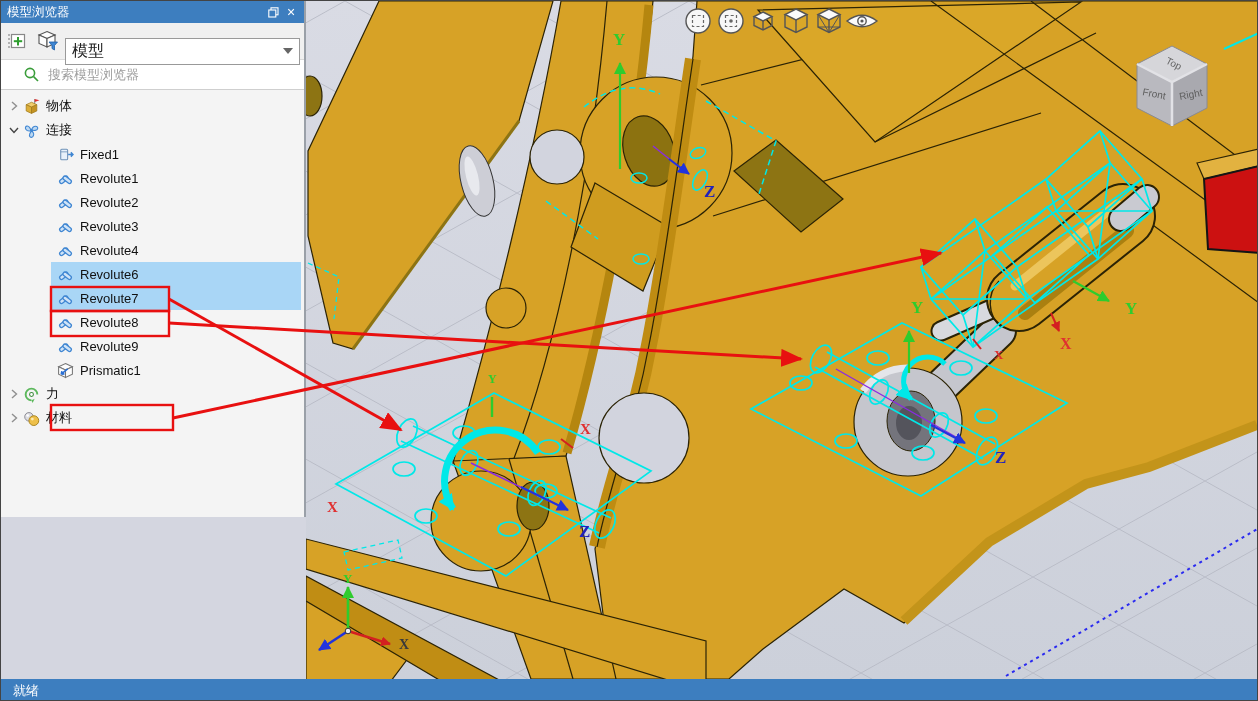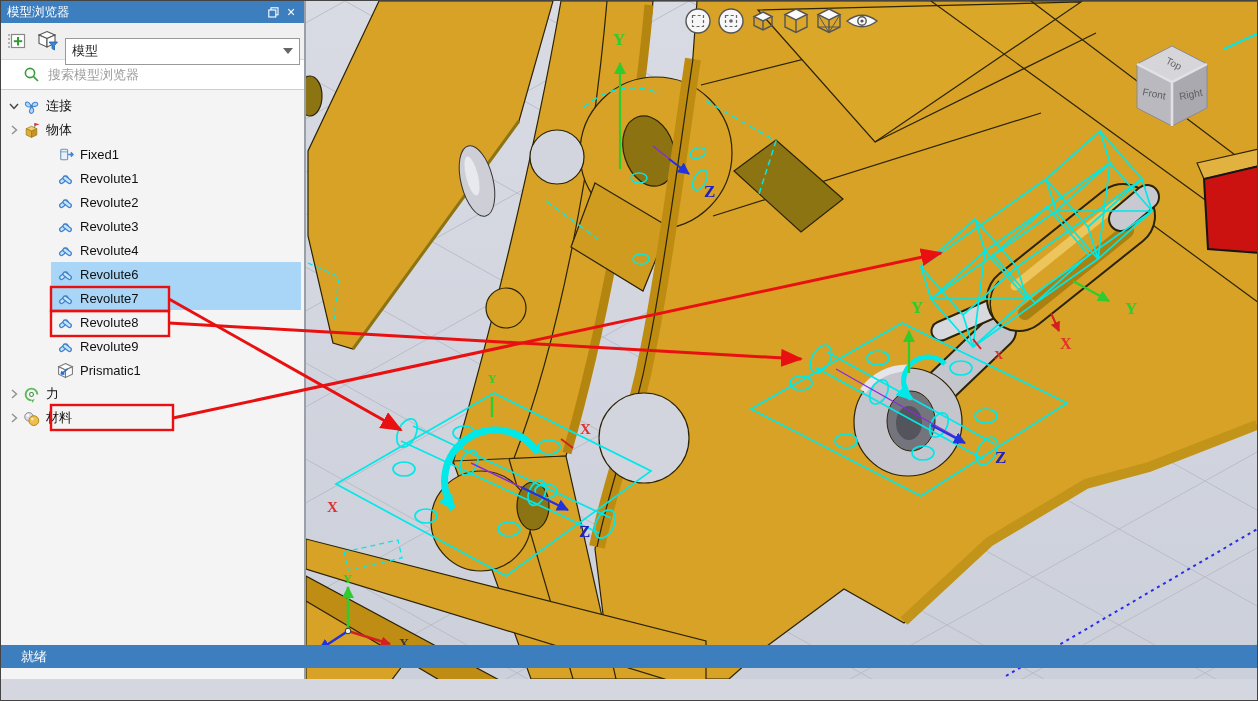--- a/index.html
+++ b/index.html
@@ -1,31 +1,31 @@
 <!DOCTYPE html>
 <html><head>
 <meta charset="utf-8">
 <style>
   html,body{margin:0;padding:0;}
   body{width:1258px;height:701px;overflow:hidden;position:relative;
        font-family:"Liberation Sans",sans-serif;background:#d4d6e0;
        border:1px solid #444;box-sizing:border-box;}
   
-  .panel{position:absolute;left:0;top:0;width:305px;height:678px;background:#f2f2f2;
+  .panel{position:absolute;left:0;top:0;width:305px;height:516px;background:#f2f2f2;
          border-right:2px solid #9aa0a8;box-sizing:border-box;display:flex;flex-direction:column;}
   .titlebar{height:22px;background:#3d7ebf;color:#fff;display:flex;align-items:center;
             font-size:12.5px;padding:0 4px 0 6px;flex:0 0 auto;}
   .titlebar .t{flex:1 1 auto;}
   .tb-btn{width:18px;height:18px;display:flex;align-items:center;justify-content:center;
           color:#fff;font-size:14px;cursor:default;}
   .toolrow{height:36px;display:flex;align-items:center;gap:4px;padding:0 4px;
            background:#f0f0f0;border-bottom:1px solid #d9d9d9;flex:0 0 auto;}
   .icon-btn{width:26px;height:26px;display:flex;align-items:center;justify-content:center;}
   .combo{flex:1 1 auto;height:25px;background:#fff;border:1px solid #999;display:flex;
-         align-items:center;font-size:13px;color:#222;padding:0 6px;position:relative;margin-top:20px;}
+         align-items:center;font-size:16px;color:#222;padding:0 6px;position:relative;margin-top:20px;}
   .combo .val{flex:1;}
   .chev{width:0;height:0;border-left:5px solid transparent;border-right:5px solid transparent;
         border-top:6px solid #666;}
   .searchrow{height:29px;background:#fff;border-bottom:1px solid #cfcfcf;display:flex;
              align-items:center;padding:0 22px;flex:0 0 auto;gap:6px;}
   .searchrow input{border:none;outline:none;flex:1;font-size:13px;color:#333;
                    font-family:"Liberation Sans",sans-serif;background:transparent;}
   .searchrow input::placeholder{color:#9d9d9d;}
   .tree{flex:1 1 auto;background:#f4f4f4;padding-top:4px;position:relative;overflow:hidden;}
   .row{position:relative;height:24px;display:flex;align-items:center;font-size:13px;color:#111;}
@@ -33,22 +33,22 @@
   .row.sel::before{content:"";position:absolute;left:50px;right:3px;top:0;bottom:0;background:#a9d6f6;}
   .row.selfocus::before{content:"";position:absolute;left:50px;right:3px;top:0;bottom:0;
         background:#cfe7fb;border:1px dotted #4a8cc4;box-sizing:border-box;}
   .exp{width:18px;height:16px;margin-left:4px;flex:0 0 auto;}
   .ind1{width:56px;flex:0 0 auto;}
   .ticon{width:17px;height:17px;margin-right:6px;flex:0 0 auto;}
   .lbl{white-space:nowrap;}
   
   .viewport{position:absolute;left:305px;top:0;width:953px;height:678px;}
   
-  .statusbar{position:absolute;left:0;top:644px;width:1258px;height:23px;background:#3d7ebf;
-             color:#fff;font-size:13px;display:flex;align-items:center;padding-left:20px;
+  .statusbar{position:absolute;left:0;top:678px;width:1258px;height:23px;background:#3d7ebf;
+             color:#fff;font-size:13px;display:flex;align-items:center;padding-left:12px;
              box-sizing:border-box;}
   
   .overlay{position:absolute;left:0;top:0;width:1258px;height:701px;pointer-events:none;z-index:50;}
 </style>
 </head>
 <body>
 
 <svg width="0" height="0" style="position:absolute">
   <defs>
     <symbol id="sym-objects" viewBox="0 0 16 16">
@@ -151,35 +151,35 @@
     <svg width="17" height="17" viewBox="0 0 17 17">
       <circle cx="7" cy="7" r="4.6" fill="none" stroke="#3a9d3a" stroke-width="1.6"></circle>
       <line x1="10.6" y1="10.6" x2="15" y2="15" stroke="#3a9d3a" stroke-width="1.6"></line>
     </svg>
     <input type="text" placeholder="搜索模型浏览器" style="">
   </div>
 
   <div class="tree">
     <div class="row">
       <svg class="exp z">
+          <use href="#sym-chev-r"></use>
+        </svg>
+      <svg class="ticon z">
+          <use href="#sym-objects"></use>
+        </svg>
+      <span class="lbl z">物体</span>
+    </div>
+    <div class="row">
+      <svg class="exp z">
           <use href="#sym-chev-d"></use>
         </svg>
       <svg class="ticon z">
           <use href="#sym-joints"></use>
         </svg>
       <span class="lbl z">连接</span>
-    </div>
-    <div class="row">
-      <svg class="exp z">
-          <use href="#sym-chev-r"></use>
-        </svg>
-      <svg class="ticon z">
-          <use href="#sym-objects"></use>
-        </svg>
-      <span class="lbl z">物体</span>
     </div>
     <div class="row">
       <span class="ind1 z"></span>
       <svg class="ticon z">
           <use href="#sym-fixed"></use>
         </svg>
       <span class="lbl z">Fixed1</span>
     </div>
     <div class="row">
       <span class="ind1 z"></span>

